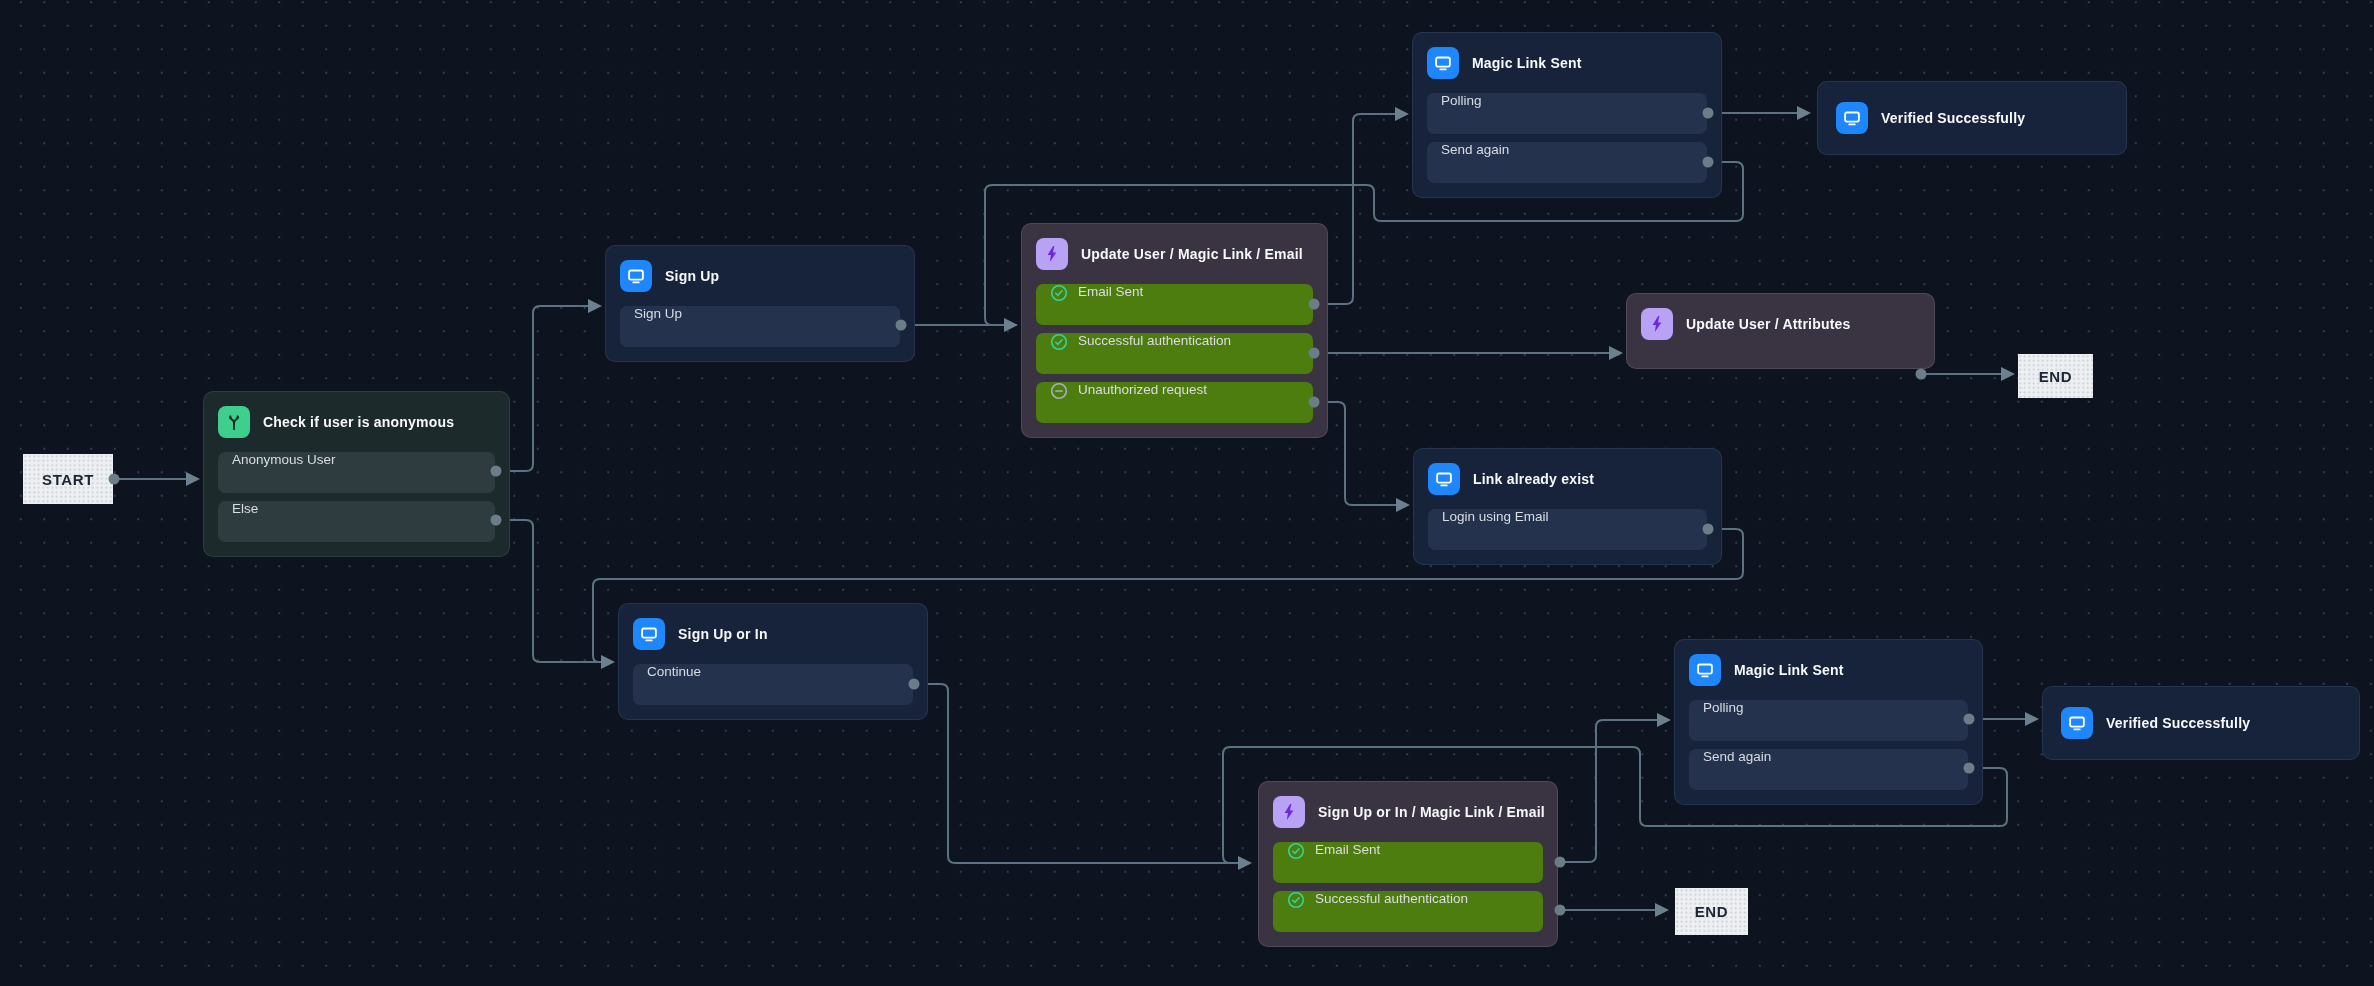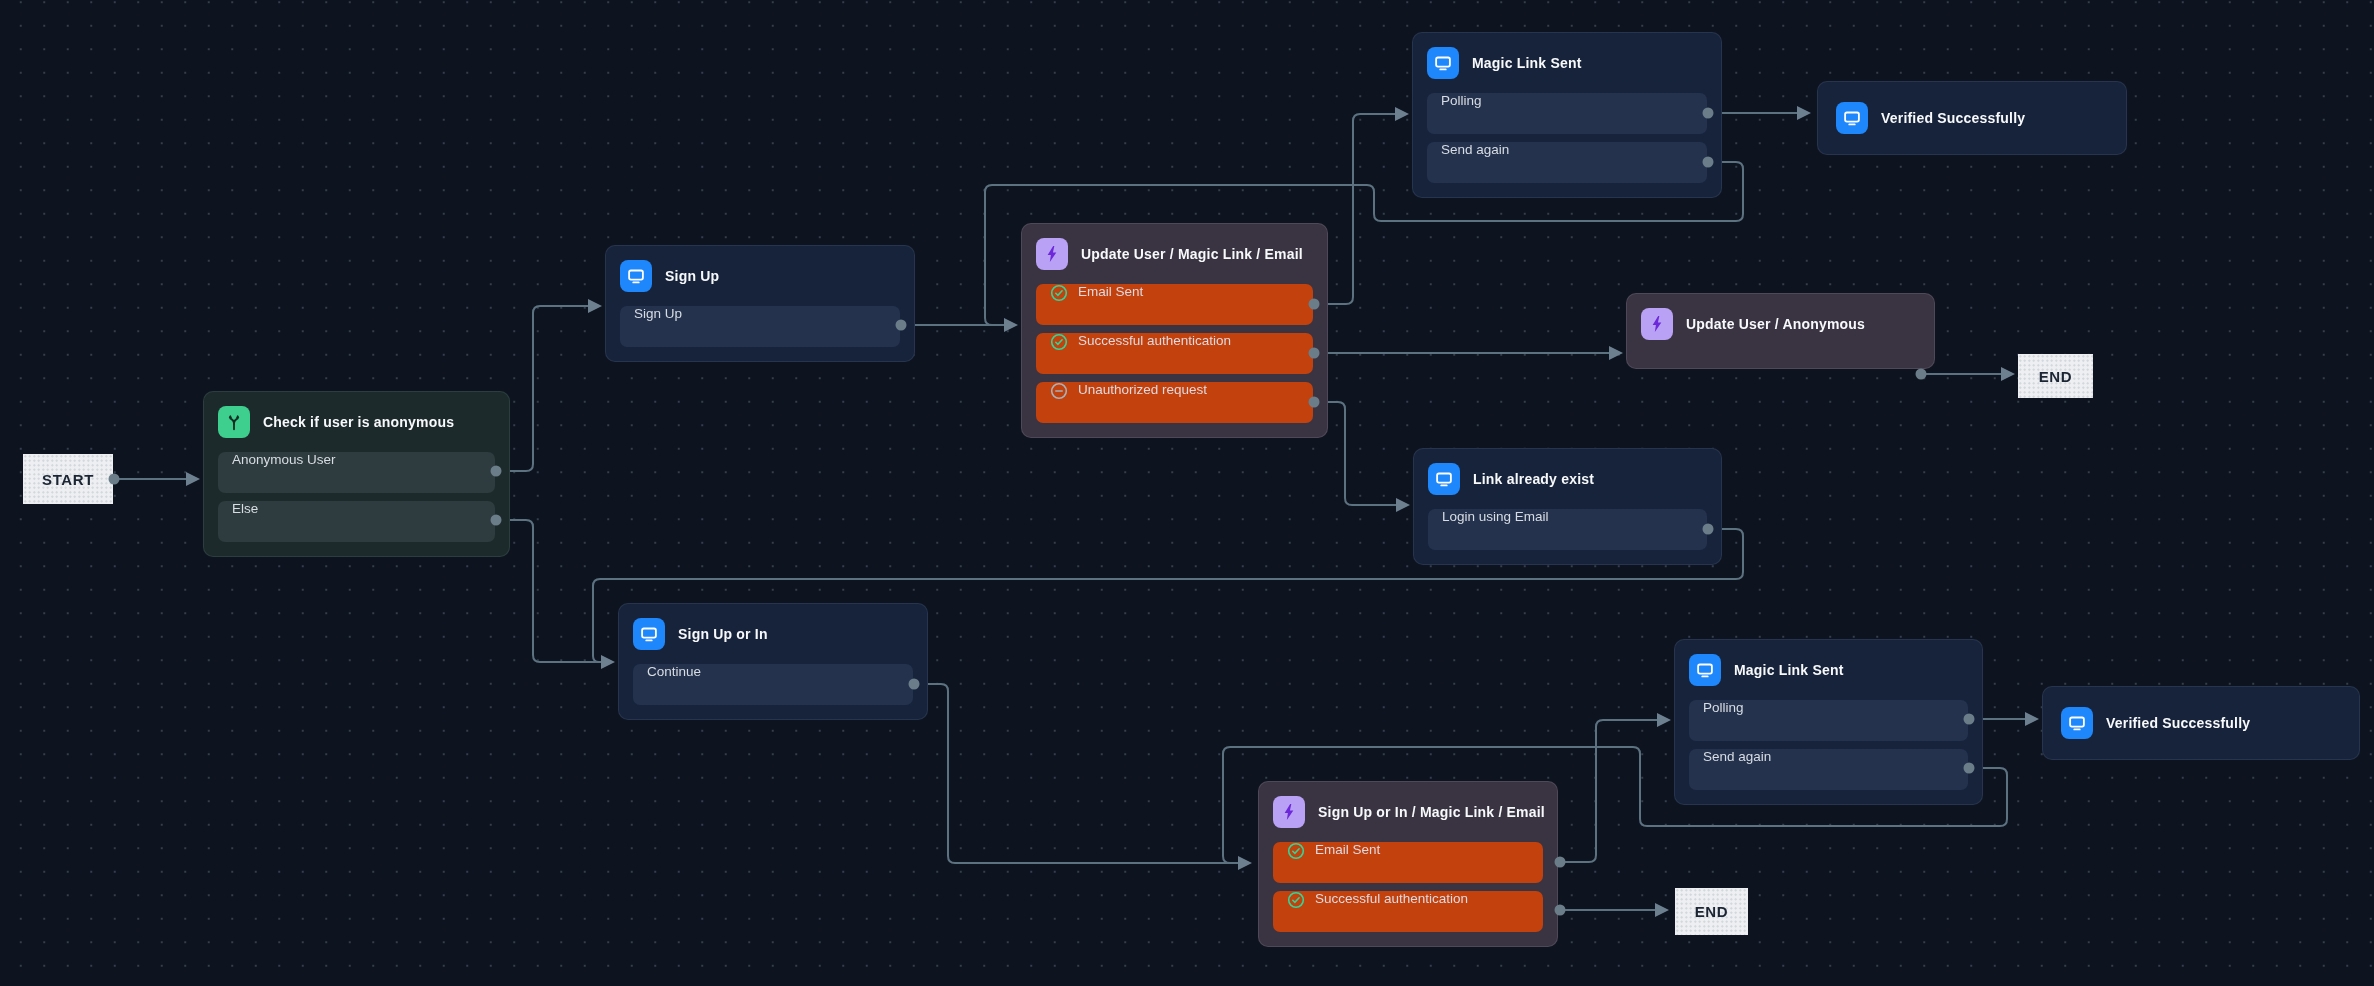--- a/index.html
+++ b/index.html
@@ -20,21 +20,21 @@
   .icon{width:32px;height:32px;border-radius:8px;display:flex;align-items:center;
         justify-content:center;flex:none;}
   .i-blue{background:#1e87fb;}
   .i-purple{background:#b9a1f5;}
   .i-green{background:#3ecf8e;}
   .title{color:#f7f9fb;font-weight:bold;font-size:14px;letter-spacing:.2px;white-space:nowrap;}
   .row{height:41px;border-radius:7px;display:flex;align-items:flex-start;gap:10px;
        padding:0 14px;margin-top:8px;box-sizing:border-box;}
   .r-blue{background:#24324e;}
   .r-teal{background:#2e3c3f;}
-  .r-purple{background:#c2410c;}
+  .r-purple{background:#4d7c0f;}
   .rlabel{color:#d7dde3;font-size:13.5px;}
   .n-purple .rlabel{color:#dedbe4;}
   .sicon{flex:none;display:flex;}
   .endpoint{position:absolute;background:#edeff2;border-radius:0;display:flex;
        align-items:center;justify-content:center;color:#1b2533;font-weight:bold;
        font-size:15px;letter-spacing:.6px;box-sizing:border-box;
        background-image:radial-gradient(rgba(27,37,51,.13) .9px,transparent 1px);
        background-size:4.5px 4.5px;}
 </style>
 </head>
@@ -175,21 +175,21 @@
   </div>
 </div>
 
 <div class="node n-purple" style="left:1626px;top:293px;width:309px;">
   <div class="hdr">
     <span class="icon i-purple">
       <svg width="20" height="20" viewBox="0 0 24 24">
           <path d="M13.4 2.5 L6.8 13.2 h3.9 L9.4 21.5 L17.2 10.2 h-4.1 L14.8 2.5 z" fill="#6d28d9"></path>
         </svg>
     </span>
-    <span class="title">Update User / Anonymous</span>
+    <span class="title">Update User / Attributes</span>
   </div>
 </div>
 
 <div class="node n-blue" style="left:1413px;top:448px;width:309px;">
   <div class="hdr">
     <span class="icon i-blue">
       <svg width="22" height="22" viewBox="0 0 24 24" fill="none" stroke="#ffffff" stroke-width="2" stroke-linecap="round">
         <rect x="4.5" y="6" width="15" height="10" rx="2"></rect>
           <path d="M9 19 h6"></path>
       </svg>

